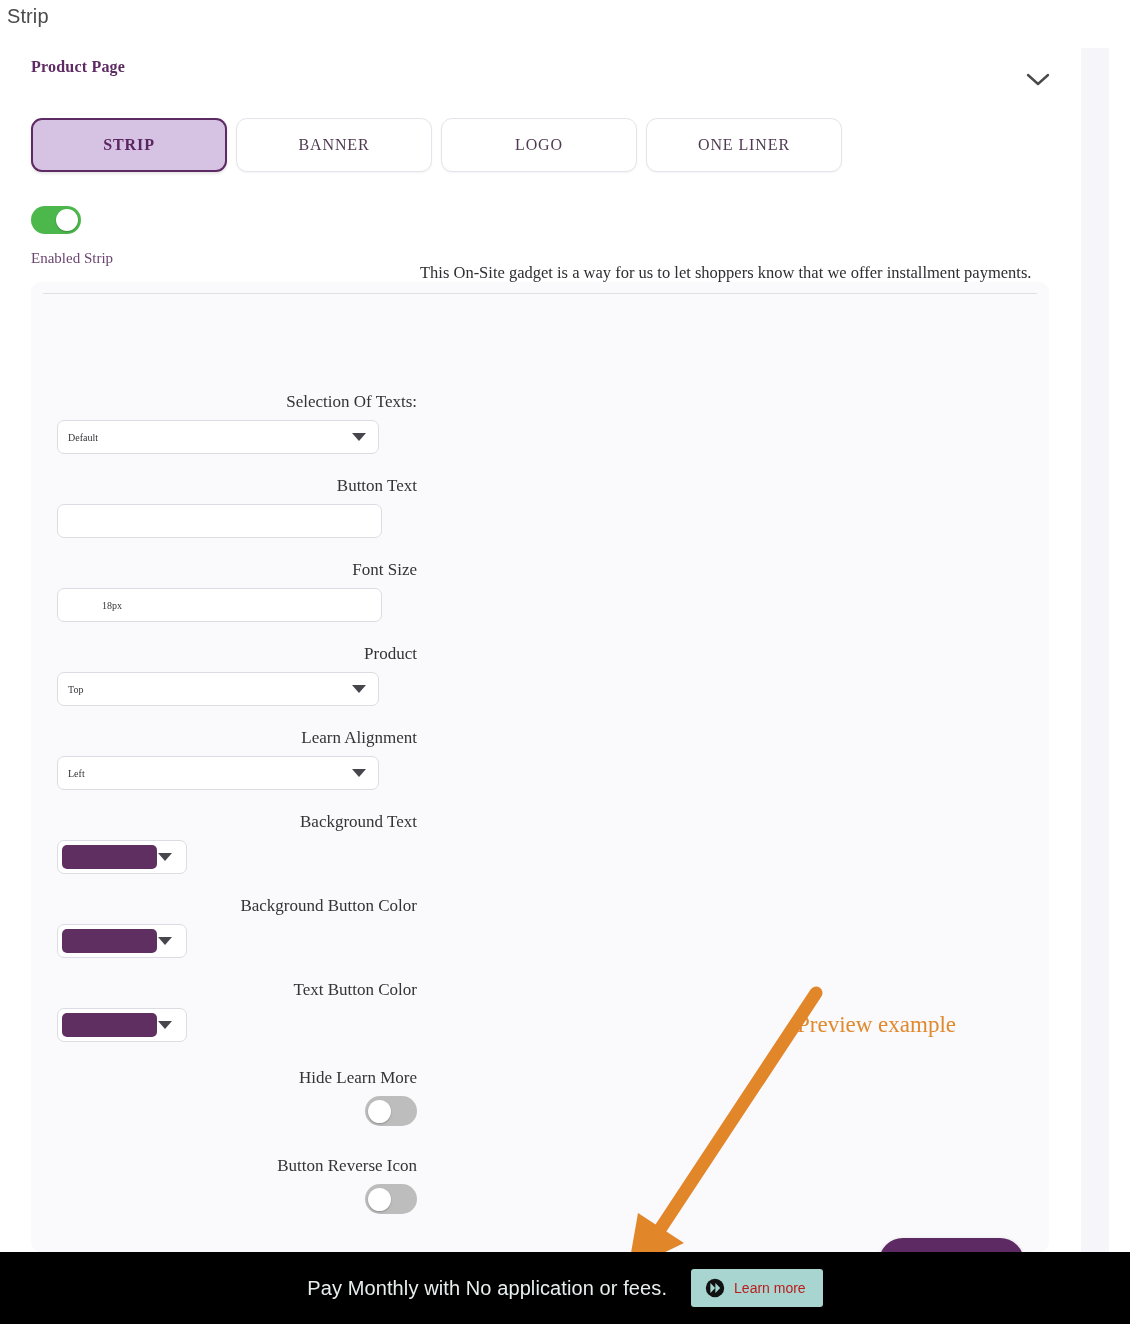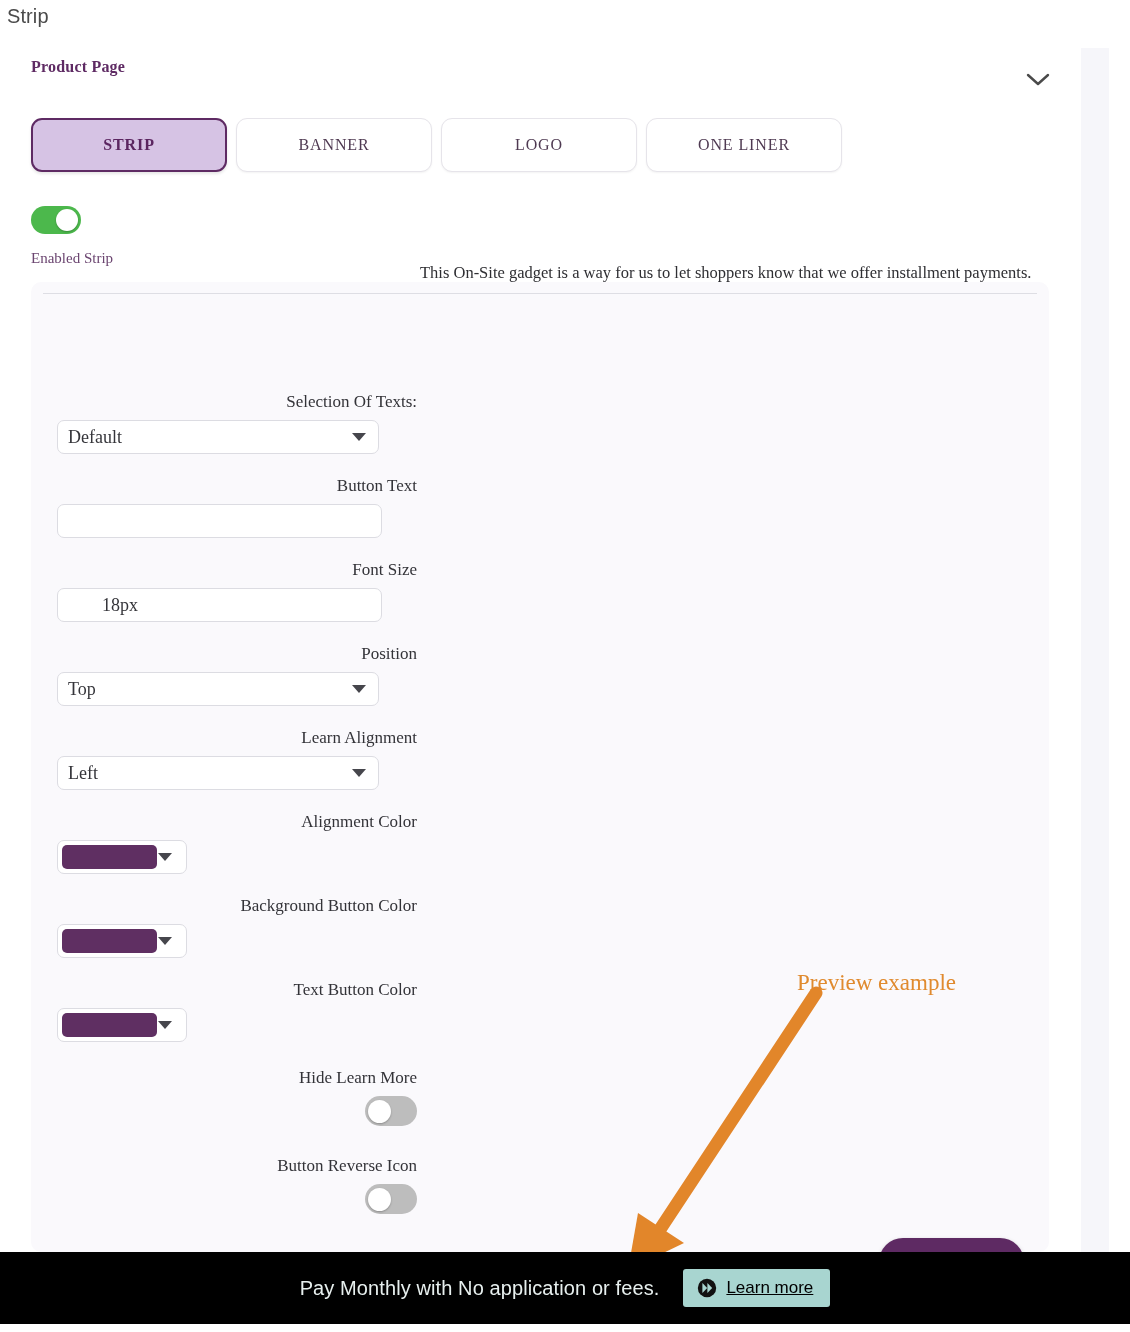--- a/index.html
+++ b/index.html
@@ -194,21 +194,21 @@
   .control {
     position: relative;
     height: 34px;
     background: #ffffff;
     border: 1px solid #dcdce2;
     border-radius: 7px;
     display: flex;
     align-items: center;
     padding: 0 10px;
     font-family: "Liberation Serif", serif;
-    font-size: 18px;
+    font-size: 10px;
     color: #35353a;
   }
   .control.select { width: 322px; cursor: pointer; }
   .control.text   { width: 325px; cursor: text; padding-left: 44px; }
 
   .caret {
     position: absolute;
     right: 12px;
     top: 50%;
     transform: translateY(-50%);
@@ -234,21 +234,21 @@
   .gap-s  { height: 22px; }
   .gap-m  { height: 26px; }
 
   
   .toggle-field { margin-top: 0; }
 
   
   .annot-text {
     position: absolute;
     left: 797px;
-    top: 970px;
+    top: 1012px;
     font-family: "Liberation Serif", serif;
     font-size: 23px;
     color: #e08a2e;
   }
   .annot-arrow {
     position: absolute;
     left: 600px;
     top: 985px;
     width: 260px;
     height: 290px;
@@ -299,23 +299,22 @@
     display: flex;
     align-items: center;
     gap: 9px;
     background: #a8d5d0;
     border-radius: 3px;
     padding: 9px 17px 9px 14px;
     cursor: pointer;
   }
   .strip-btn-label {
     font-family: "Liberation Sans", sans-serif;
-    font-size: 17px;
-    color: #000000;
-    text-decoration: underline;
+    font-size: 14px;
+    color: #b91c1c;
   }
   .strip-btn svg { display: block; }
 
   .bottom-edge {
     position: absolute;
     left: 0;
     top: 1324px;
     width: 1130px;
     height: 8px;
     background: #ffffff;
@@ -392,41 +391,41 @@
         <div class="gap-s"></div>
 
         <div class="field">
           <div class="field-label">Font Size</div>
           <div class="control text">18px</div>
         </div>
 
         <div class="gap-s"></div>
 
         <div class="field">
-          <div class="field-label">Position</div>
+          <div class="field-label">Product</div>
           <div class="control select">
             <span>Top</span>
             <span class="caret"></span>
           </div>
         </div>
 
         <div class="gap-s"></div>
 
         <div class="field">
           <div class="field-label">Learn Alignment</div>
           <div class="control select">
             <span>Left</span>
             <span class="caret"></span>
           </div>
         </div>
 
         <div class="gap-s"></div>
 
         <div class="field">
-          <div class="field-label">Alignment Color</div>
+          <div class="field-label">Background Text</div>
           <div class="control color">
             <span class="swatch" style="background: rgb(95, 47, 98);"></span>
             <span class="caret"></span>
           </div>
         </div>
 
         <div class="gap-s"></div>
 
         <div class="field">
           <div class="field-label">Background Button Color</div>

